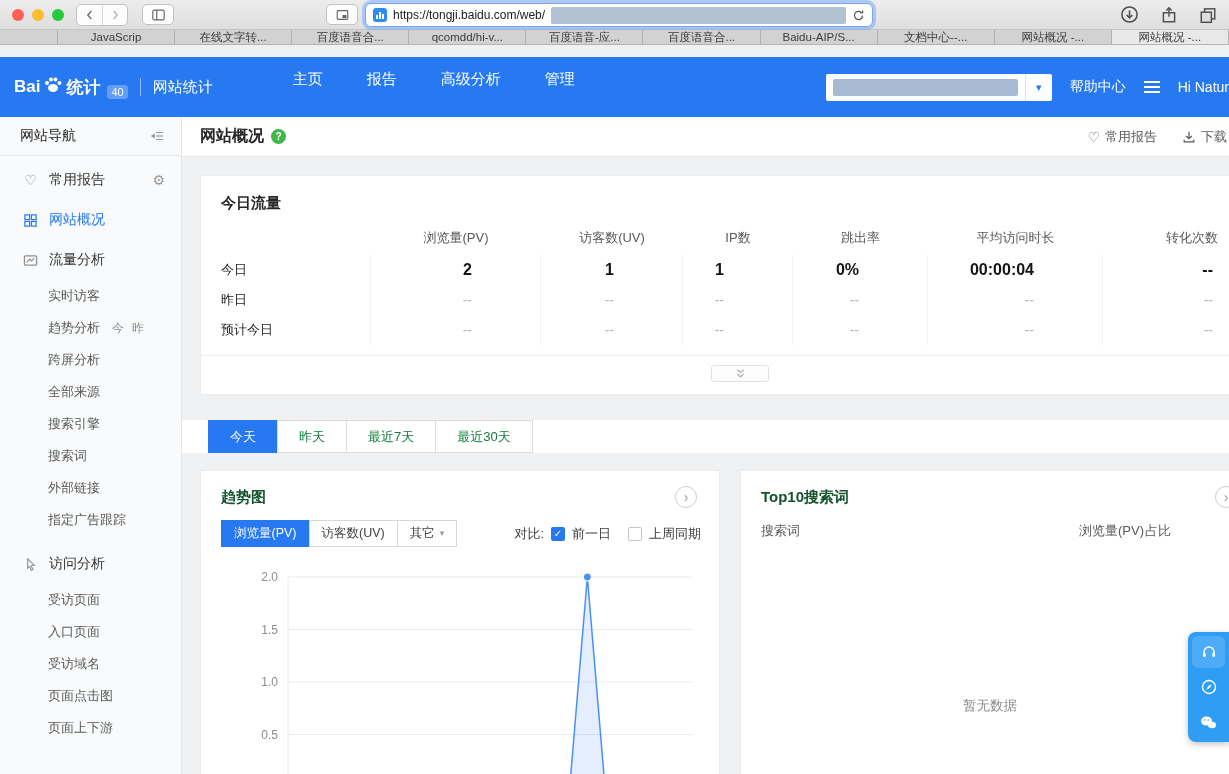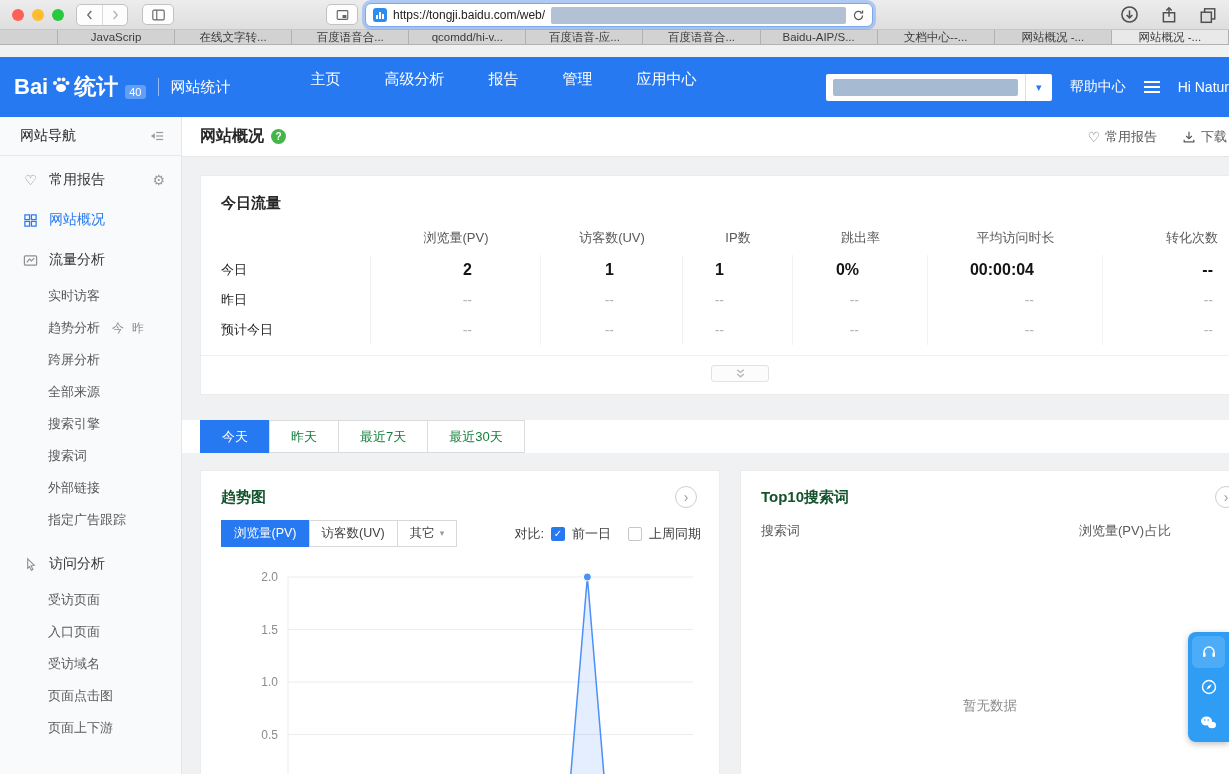--- a/index.html
+++ b/index.html
@@ -31,21 +31,21 @@
   
   .mac-tabbar{position:absolute;top:30px;left:0;right:0;height:15px;background:#1d4ed8;display:flex;border-bottom:1px solid #b3b3b3;}
   .btab{flex:1 1 0;min-width:0;border-right:1px solid #b1b1b1;background:#d2d2d2;font-size:11.5px;color:#3c3c3c;display:flex;align-items:center;justify-content:center;padding:0 10px;}
   .btab.partial{flex:0 0 58px;}
   .btab.active{background:#e9e9e9;}
   .tlabel{overflow:hidden;text-overflow:ellipsis;white-space:nowrap;}
 
   
   .app-header{position:absolute;top:57px;left:0;right:0;height:60px;background:var(--blue);display:flex;align-items:center;padding-left:14px;color:#fff;}
   .logo{display:flex;align-items:center;gap:2px;}
-  .logo-bai,.logo-cn{font-size:22px;font-weight:bold;}
+  .logo-bai,.logo-cn{font-size:17px;font-weight:bold;}
   .paw{display:flex;margin:0 1px 6px 1px;}
   .ver-badge{margin:10px 0 0 5px;background:rgba(255,255,255,.28);border-radius:3px;font-size:11px;padding:1px 4px;}
   .hdr-divider{width:1px;height:18px;background:rgba(255,255,255,.5);margin:0 12px;}
   .product{font-size:15px;}
   .main-nav{display:flex;margin-left:58px;height:76px;}
   .nav-item{padding:0 22px;line-height:60px;font-size:15px;position:relative;cursor:pointer;}
   .nav-item.active::after{content:"";position:absolute;left:16px;right:16px;bottom:0;height:3px;background:#fff;}
   .hdr-right{margin-left:auto;display:flex;align-items:center;gap:18px;}
   .search-box{width:226px;height:27px;background:#fff;border-radius:2px;display:flex;align-items:center;}
   .search-redact{flex:1;height:17px;margin:0 7px;background:#a6bbd2;border-radius:2px;}
@@ -90,21 +90,21 @@
   .lc{padding-left:20px;font-size:13px;color:#262626;display:flex;align-items:center;border-right:1px solid #f2f2f2;}
   .vc{display:flex;align-items:center;justify-content:flex-end;padding-right:68px;border-right:1px solid #f2f2f2;font-size:14px;color:#b5b5b5;}
   .vc.last{border-right:none;}
   .tt-row.primary .vc{font-size:16px;font-weight:bold;color:#141414;}
   .tc-divider{margin-top:10px;border-top:1px solid #efefef;}
   .expand-btn{width:58px;height:17px;margin:9px auto 12px;border:1px solid #e2e2e2;border-radius:3px;background:#fcfcfc;display:flex;align-items:center;justify-content:center;color:#b3b3b3;cursor:pointer;}
 
   .date-strip{position:absolute;left:0;right:0;top:303px;height:33px;background:#fff;}
   .dtabs{position:absolute;left:18px;top:0;display:flex;}
   .dtab{padding:0 21px;line-height:31px;border:1px solid #dcdcdc;background:#fff;font-size:13px;color:#15803d;margin-left:-1px;cursor:pointer;}
-  .dtab:first-child{margin-left:0;}
+  .dtab:first-child{margin-left:8px;}
   .dtab.active{background:var(--blue);border-color:var(--blue);color:#fff;}
 
   .panel{position:absolute;top:353px;background:#fff;border:1px solid #ececec;height:430px;}
   .trend-panel{left:18px;width:520px;}
   .top-panel{left:558px;width:520px;}
   .panel-head{position:relative;padding:17px 20px 0;}
   .panel-title{font-size:15px;font-weight:bold;color:#14532d;}
   .circle-btn{position:absolute;right:22px;top:15px;width:22px;height:22px;border:1px solid #cfcfcf;border-radius:50%;color:#9b9b9b;font-size:14px;display:flex;align-items:center;justify-content:center;background:#fff;cursor:pointer;}
 
   .trend-ctl{display:flex;align-items:center;margin-top:13px;padding:0 18px 0 20px;}
@@ -254,24 +254,23 @@
             <circle cx="16.5" cy="8" r="2" fill="#fff"></circle>
           </svg>
       </span>
       <span class="logo-cn">统计</span>
       <span class="ver-badge">40</span>
     </div>
     <span class="hdr-divider"></span>
     <span class="product">网站统计</span>
     <div class="main-nav">
       <span class="nav-item">主页</span>
+      <span class="nav-item active">报告</span>
       <span class="nav-item">高级分析</span>
-      <span class="nav-item active">报告</span>
       <span class="nav-item">管理</span>
-      <span class="nav-item">应用中心</span>
     </div>
     <div class="hdr-right">
       <div class="search-box">
         <span class="search-redact"></span>
         <span class="search-drop">
             <span>▾</span>
           </span>
       </div>
       <span class="help-link">帮助中心</span>
       <span class="menu-icon">

